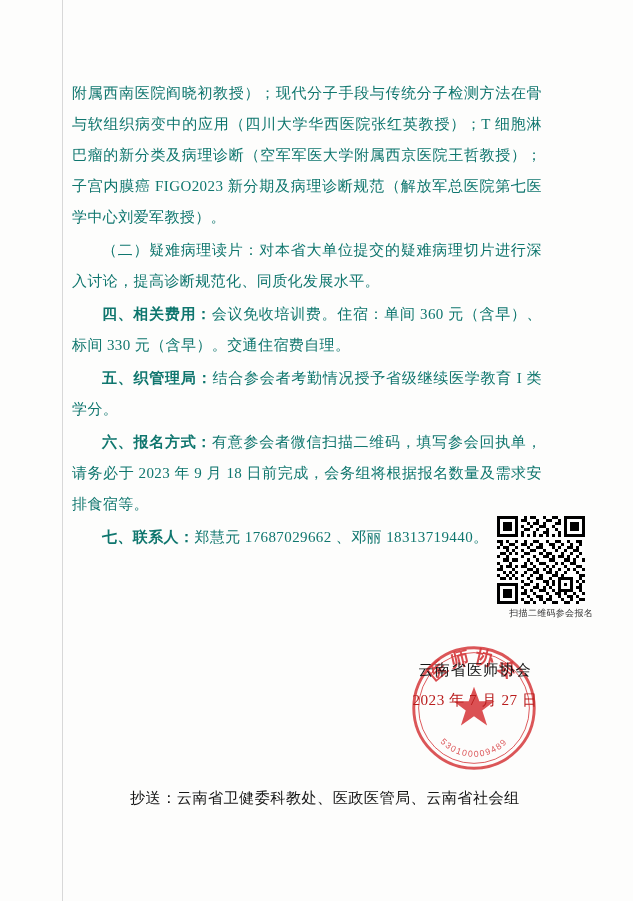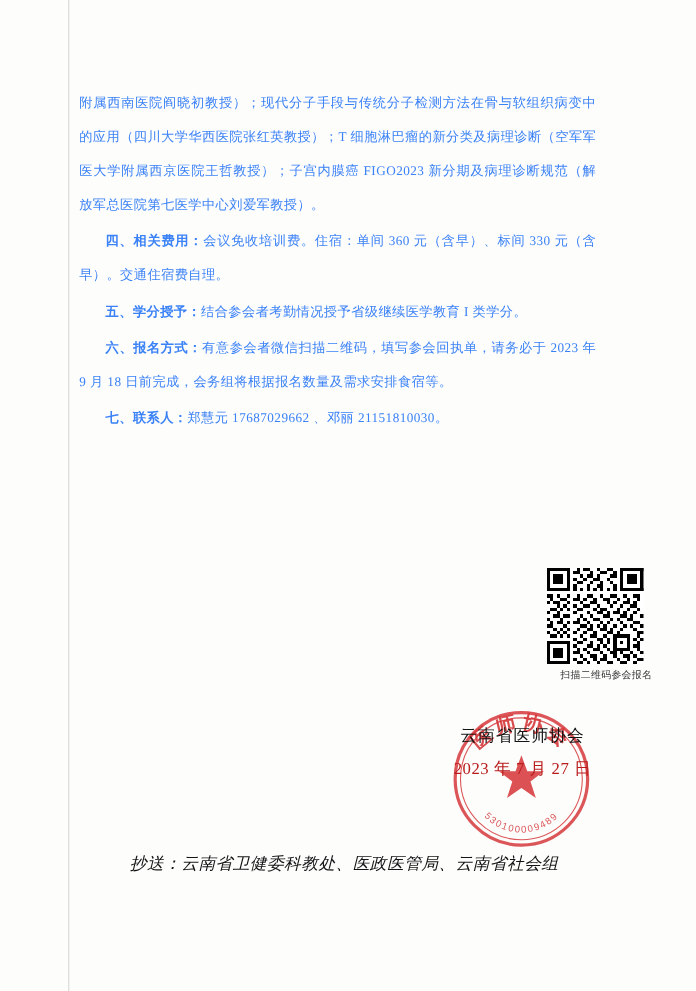--- a/index.html
+++ b/index.html
@@ -31,26 +31,26 @@
     background: #d8d8d8;
   }
   .content {
     position: absolute;
     left: 72px;
     top: 78px;
     width: 470px;
   }
   p.para {
     margin: 0 0 2px 0;
-    font-size: 12px;
+    font-size: 15px;
     line-height: 31px;
     letter-spacing: 0.4px;
     text-align: justify;
     text-justify: inter-ideograph;
-    color: #3b82f6;
+    color: #0f766e;
   }
   p.indent {
     text-indent: 2em;
   }
   .bold-lead {
     font-weight: bold;
   }
   .block-gap {
     margin-top: 3px;
   }
@@ -112,51 +112,51 @@
   }
 
   
   .footer {
     position: absolute;
     left: 118px;
     top: 770px;
     width: 430px;
   }
   .footer p {
-    margin: 0;
+    margin: 12px;
     font-size: 15.2px;
     line-height: 31px;
     letter-spacing: 0.4px;
     color: #141414;
-    font-style: italic;
   }
   .footer .cont {
     text-indent: 3em;
   }
 </style>
 </head>
 <body>
 
 <div class="page">
 
   <div class="left-rule"></div>
 
   <div class="content">
 
     <p class="para">附属西南医院阎晓初教授）；现代分子手段与传统分子检测方法在骨与软组织病变中的应用（四川大学华西医院张红英教授）；T 细胞淋巴瘤的新分类及病理诊断（空军军医大学附属西京医院王哲教授）；子宫内膜癌 FIGO2023 新分期及病理诊断规范（解放军总医院第七医学中心刘爱军教授）。</p>
 
+    <p class="para indent block-gap">（二）疑难病理读片：对本省大单位提交的疑难病理切片进行深入讨论，提高诊断规范化、同质化发展水平。</p>
 
 
     <p class="para indent block-gap"><span class="bold-lead">四、相关费用：</span><span>会议免收培训费。住宿：单间 360 元（含早）、标间 330 元（含早）。交通住宿费自理。</span></p>
 
-    <p class="para indent block-gap"><span class="bold-lead">五、学分授予：</span><span>结合参会者考勤情况授予省级继续医学教育 I 类学分。</span></p>
+    <p class="para indent block-gap"><span class="bold-lead">五、织管理局：</span><span>结合参会者考勤情况授予省级继续医学教育 I 类学分。</span></p>
 
     <p class="para indent block-gap"><span class="bold-lead">六、报名方式：</span><span>有意参会者微信扫描二维码，填写参会回执单，请务必于 2023 年 9 月 18 日前完成，会务组将根据报名数量及需求安排食宿等。</span></p>
 
-    <p class="para indent block-gap"><span class="bold-lead">七、联系人：</span><span>郑慧元 17687029662 、邓丽 21151810030。</span></p>
+    <p class="para indent block-gap"><span class="bold-lead">七、联系人：</span><span>郑慧元 17687029662 、邓丽 18313719440。</span></p>
 
   </div>
 
   <div class="qr-wrap">
     <svg class="qr" viewBox="0 0 29 29" shape-rendering="crispEdges">
       <rect width="29" height="29" fill="#ffffff"></rect>
       <g fill="#000000">
 
         <rect x="0" y="0" width="7" height="1"></rect>
           <rect x="0" y="6" width="7" height="1"></rect>

